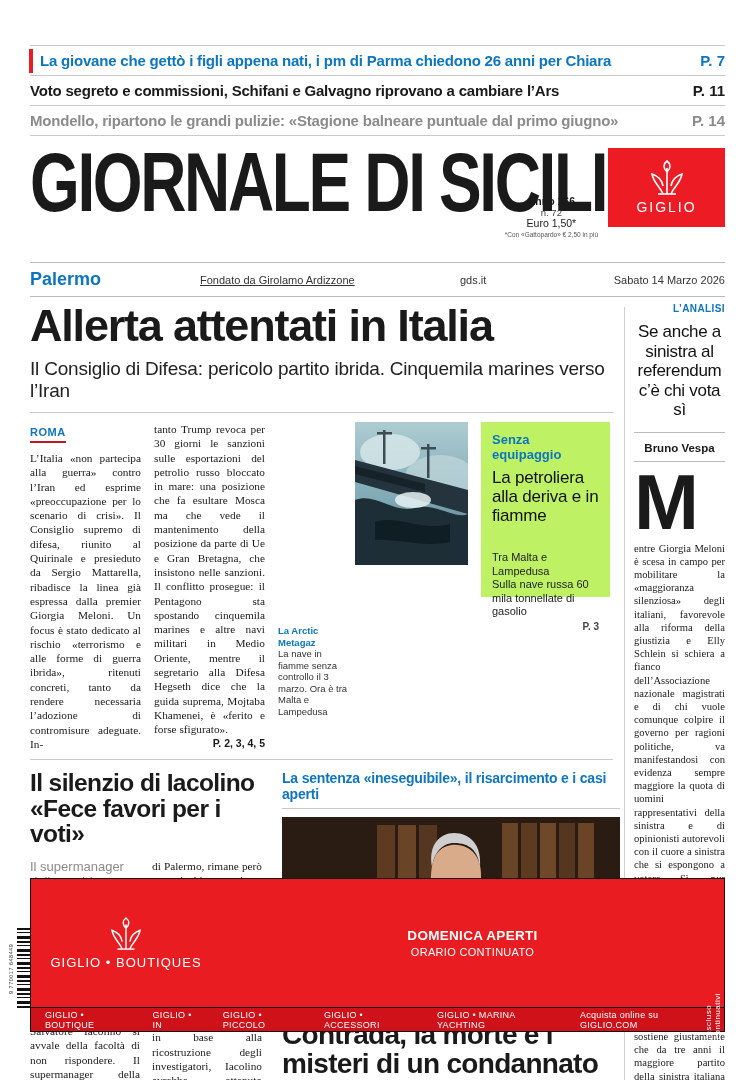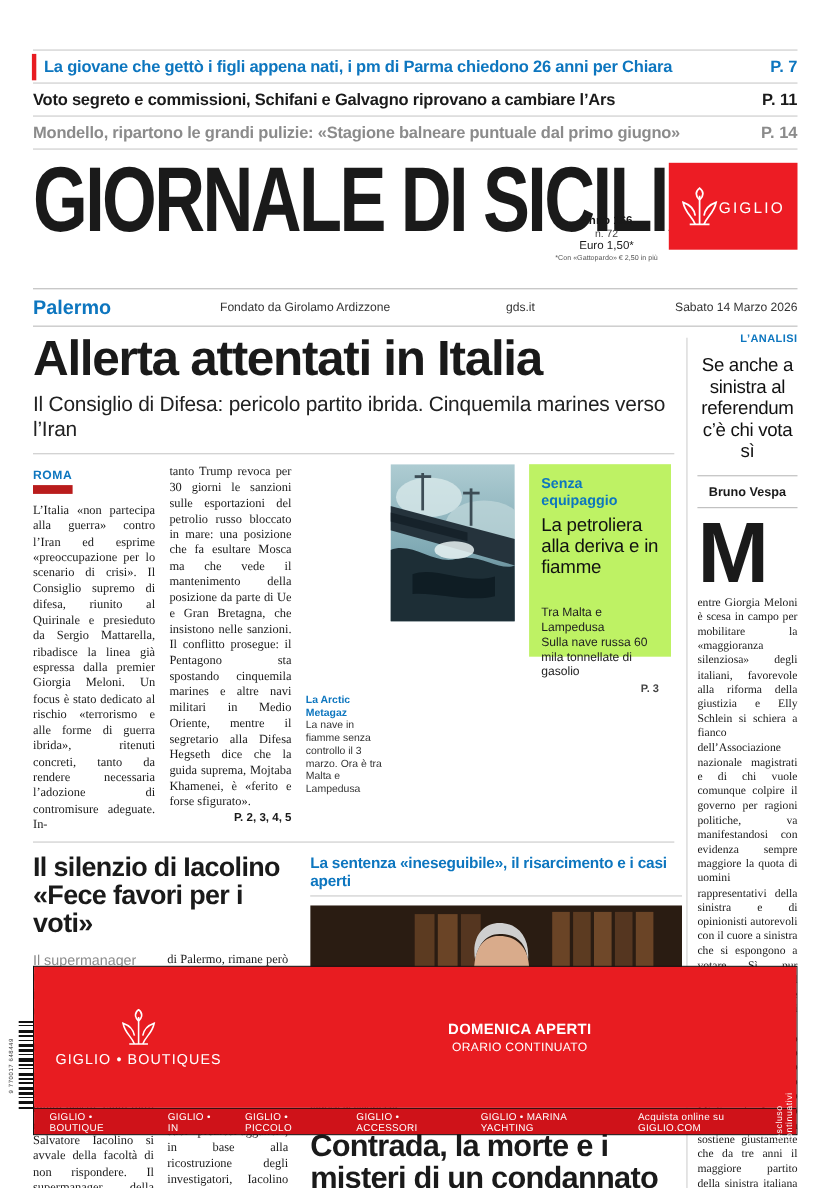--- a/index.html
+++ b/index.html
@@ -16,47 +16,47 @@
   .th-row { display:flex; justify-content:space-between; align-items:center; padding:6px 0 6px 0; border-bottom:1px solid #c9c9c9; position:relative; }
   .th-row:first-child { border-top:1px solid #c9c9c9; }
   .th-text { font-weight:bold; font-size:15px; letter-spacing:-.2px; }
   .th-page { font-weight:bold; font-size:15px; }
   .red-tick { position:absolute; left:-1px; top:3px; width:4px; height:24px; background:#e81c21; }
   .th-row:first-child .th-text, .th-row:first-child .th-page { padding-left:10px; }
 
   
   .masthead { display:flex; margin-top:8px; height:104px; position:relative; }
   .mast-title { font-weight:bold; font-size:82px; line-height:76px; letter-spacing:-3px; transform:scale(.78,1.02); transform-origin:left top; white-space:nowrap; width:740px; }
-  .mast-right { position:absolute; right:0; top:4px; width:117px; height:79px; background:#ed1c24; display:flex; flex-direction:row; align-items:center; justify-content:center; }
+  .mast-right { position:absolute; right:0; top:4px; width:117px; height:79px; background:#ed1c24; display:flex; flex-direction:column; align-items:center; justify-content:center; }
   .mast-right .giglio-word { color:#fff; font-size:14px; letter-spacing:2px; margin-top:3px; }
   .edition { position:absolute; right:127px; top:52px; text-align:center; line-height:11px; }
   .edition .a { font-weight:bold; font-size:10.5px; }
   .edition .b { font-size:9.5px; color:#444; }
   .edition .c { font-size:10.5px; }
   .edition .d { font-size:6.5px; color:#555; }
 
   
   .dateline { margin-top:14px; border-top:1px solid #bbb; border-bottom:1px solid #bbb; display:flex; align-items:center; padding:6px 0; }
   .dl-city { font-weight:bold; font-size:18px; width:170px; }
-  .dl-founded { font-size:11px; color:#333; width:260px; }
+  .dl-founded { font-size:11px; color:#333; width:260px;text-decoration:underline; }
   .dl-site { font-size:11px; color:#333; flex:1; }
   .dl-date { font-size:11px; color:#333; text-align:right; }
 
   
   .mainzone { display:flex; margin-top:6px; }
   .main-left { width:583px; }
   .vdiv { width:1px; background:#cfcfcf; margin:4px 9px 0 11px; }
   .right-col { width:91px; }
 
   h1.mainhead { font-size:45px; letter-spacing:-1.2px; line-height:46px; font-weight:bold; }
   .maindeck { font-size:19px; font-weight:400; color:#222; margin-top:9px; letter-spacing:-.2px; }
   .mainrule { margin-top:10px; }
 
   .storyrow { display:flex; margin-top:9px; }
-  .kicker { font-weight:bold; font-size:11px; letter-spacing:.5px; border-bottom:8px solid #b91c1c; display:inline-block; padding-bottom:3px; margin-bottom:8px; }
+  .kicker { font-weight:bold; font-size:11px; letter-spacing:.5px; border-bottom:2px solid #b91c1c; display:inline-block; padding-bottom:3px; margin-bottom:8px; }
   .bodytext { font-family:"Liberation Serif", serif; font-size:11.3px; line-height:14.3px; text-align:justify; hyphens:auto; }
   .col-a { width:111px; margin-right:13px; }
   .col-b { width:111px; margin-right:13px; }
   .capcol { width:72px; margin-right:5px; display:flex; flex-direction:column; justify-content:flex-end; padding-bottom:34px; }
   .photocap-t { font-weight:bold; font-size:9.5px; line-height:11.5px; }
   .photocap { font-size:9.5px; line-height:11.5px; color:#333; }
   .pages-ref { text-align:right; font-weight:bold; font-size:10.5px; font-family:"Liberation Sans", sans-serif; }
 
   .shipimg { width:113px; height:143px; margin-right:13px; flex:none; }
   .graybox { background:#bef264; width:129px; padding:10px 11px; height:175px; position:relative; }

